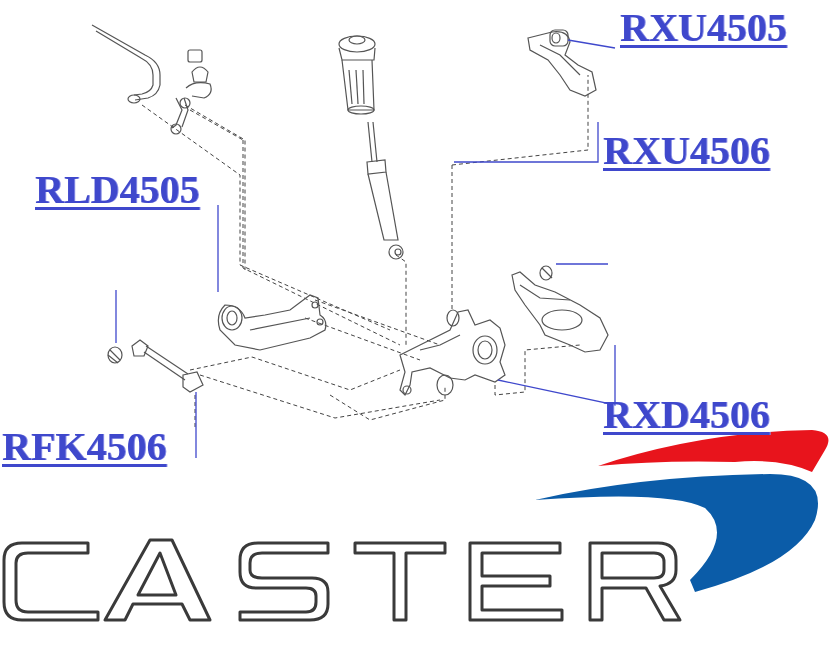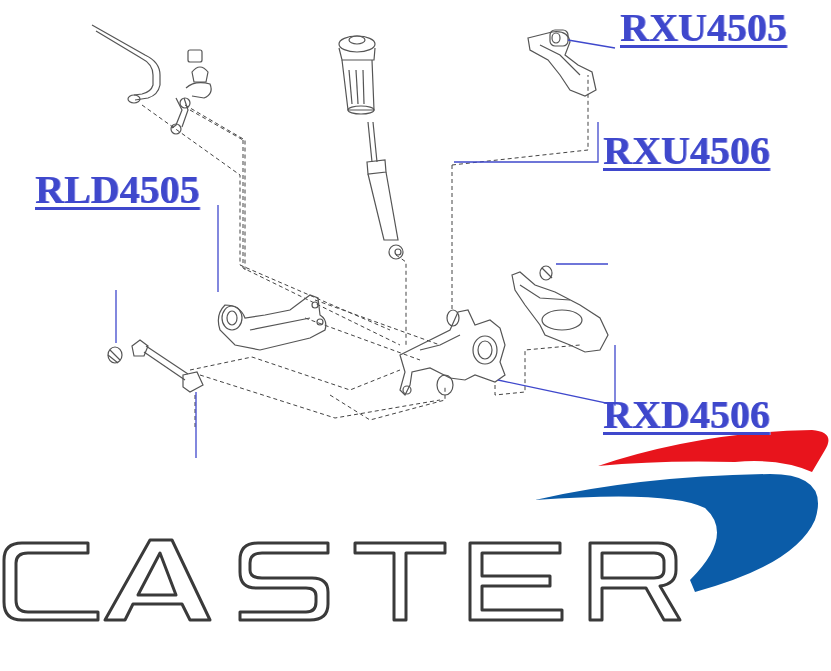--- a/index.html
+++ b/index.html
@@ -150,14 +150,15 @@
       <path d="M470 543 L560 543 L560 553 L482 553 L482 576 L550 576 L550 586 L482 586 L482 610 L562 610 L562 620 L470 620 Z"></path>
 
       <path d="M590 543 L658 543 Q676 543 676 560 L676 570 Q676 584 660 586 L680 620 L664 620 L646 588 L602 588 L602 620 L590 620 Z M602 553 L602 578 L654 578 Q664 578 664 570 L664 562 Q664 553 654 553 Z"></path>
     </g>
   </svg>
 
   <a class="label" style="left:620px; top:8px;">RXU4505</a>
   <a class="label" style="left:603px; top:131px;">RXU4506</a>
   <a class="label" style="left:35px; top:170px;">RLD4505</a>
   <a class="label" style="left:603px; top:369px;margin-top:26px;">RXD4506</a>
+  <a class="label" style="left:2px; top:427px;">RFK4506</a>
 
 </div>
 
 </body></html>

